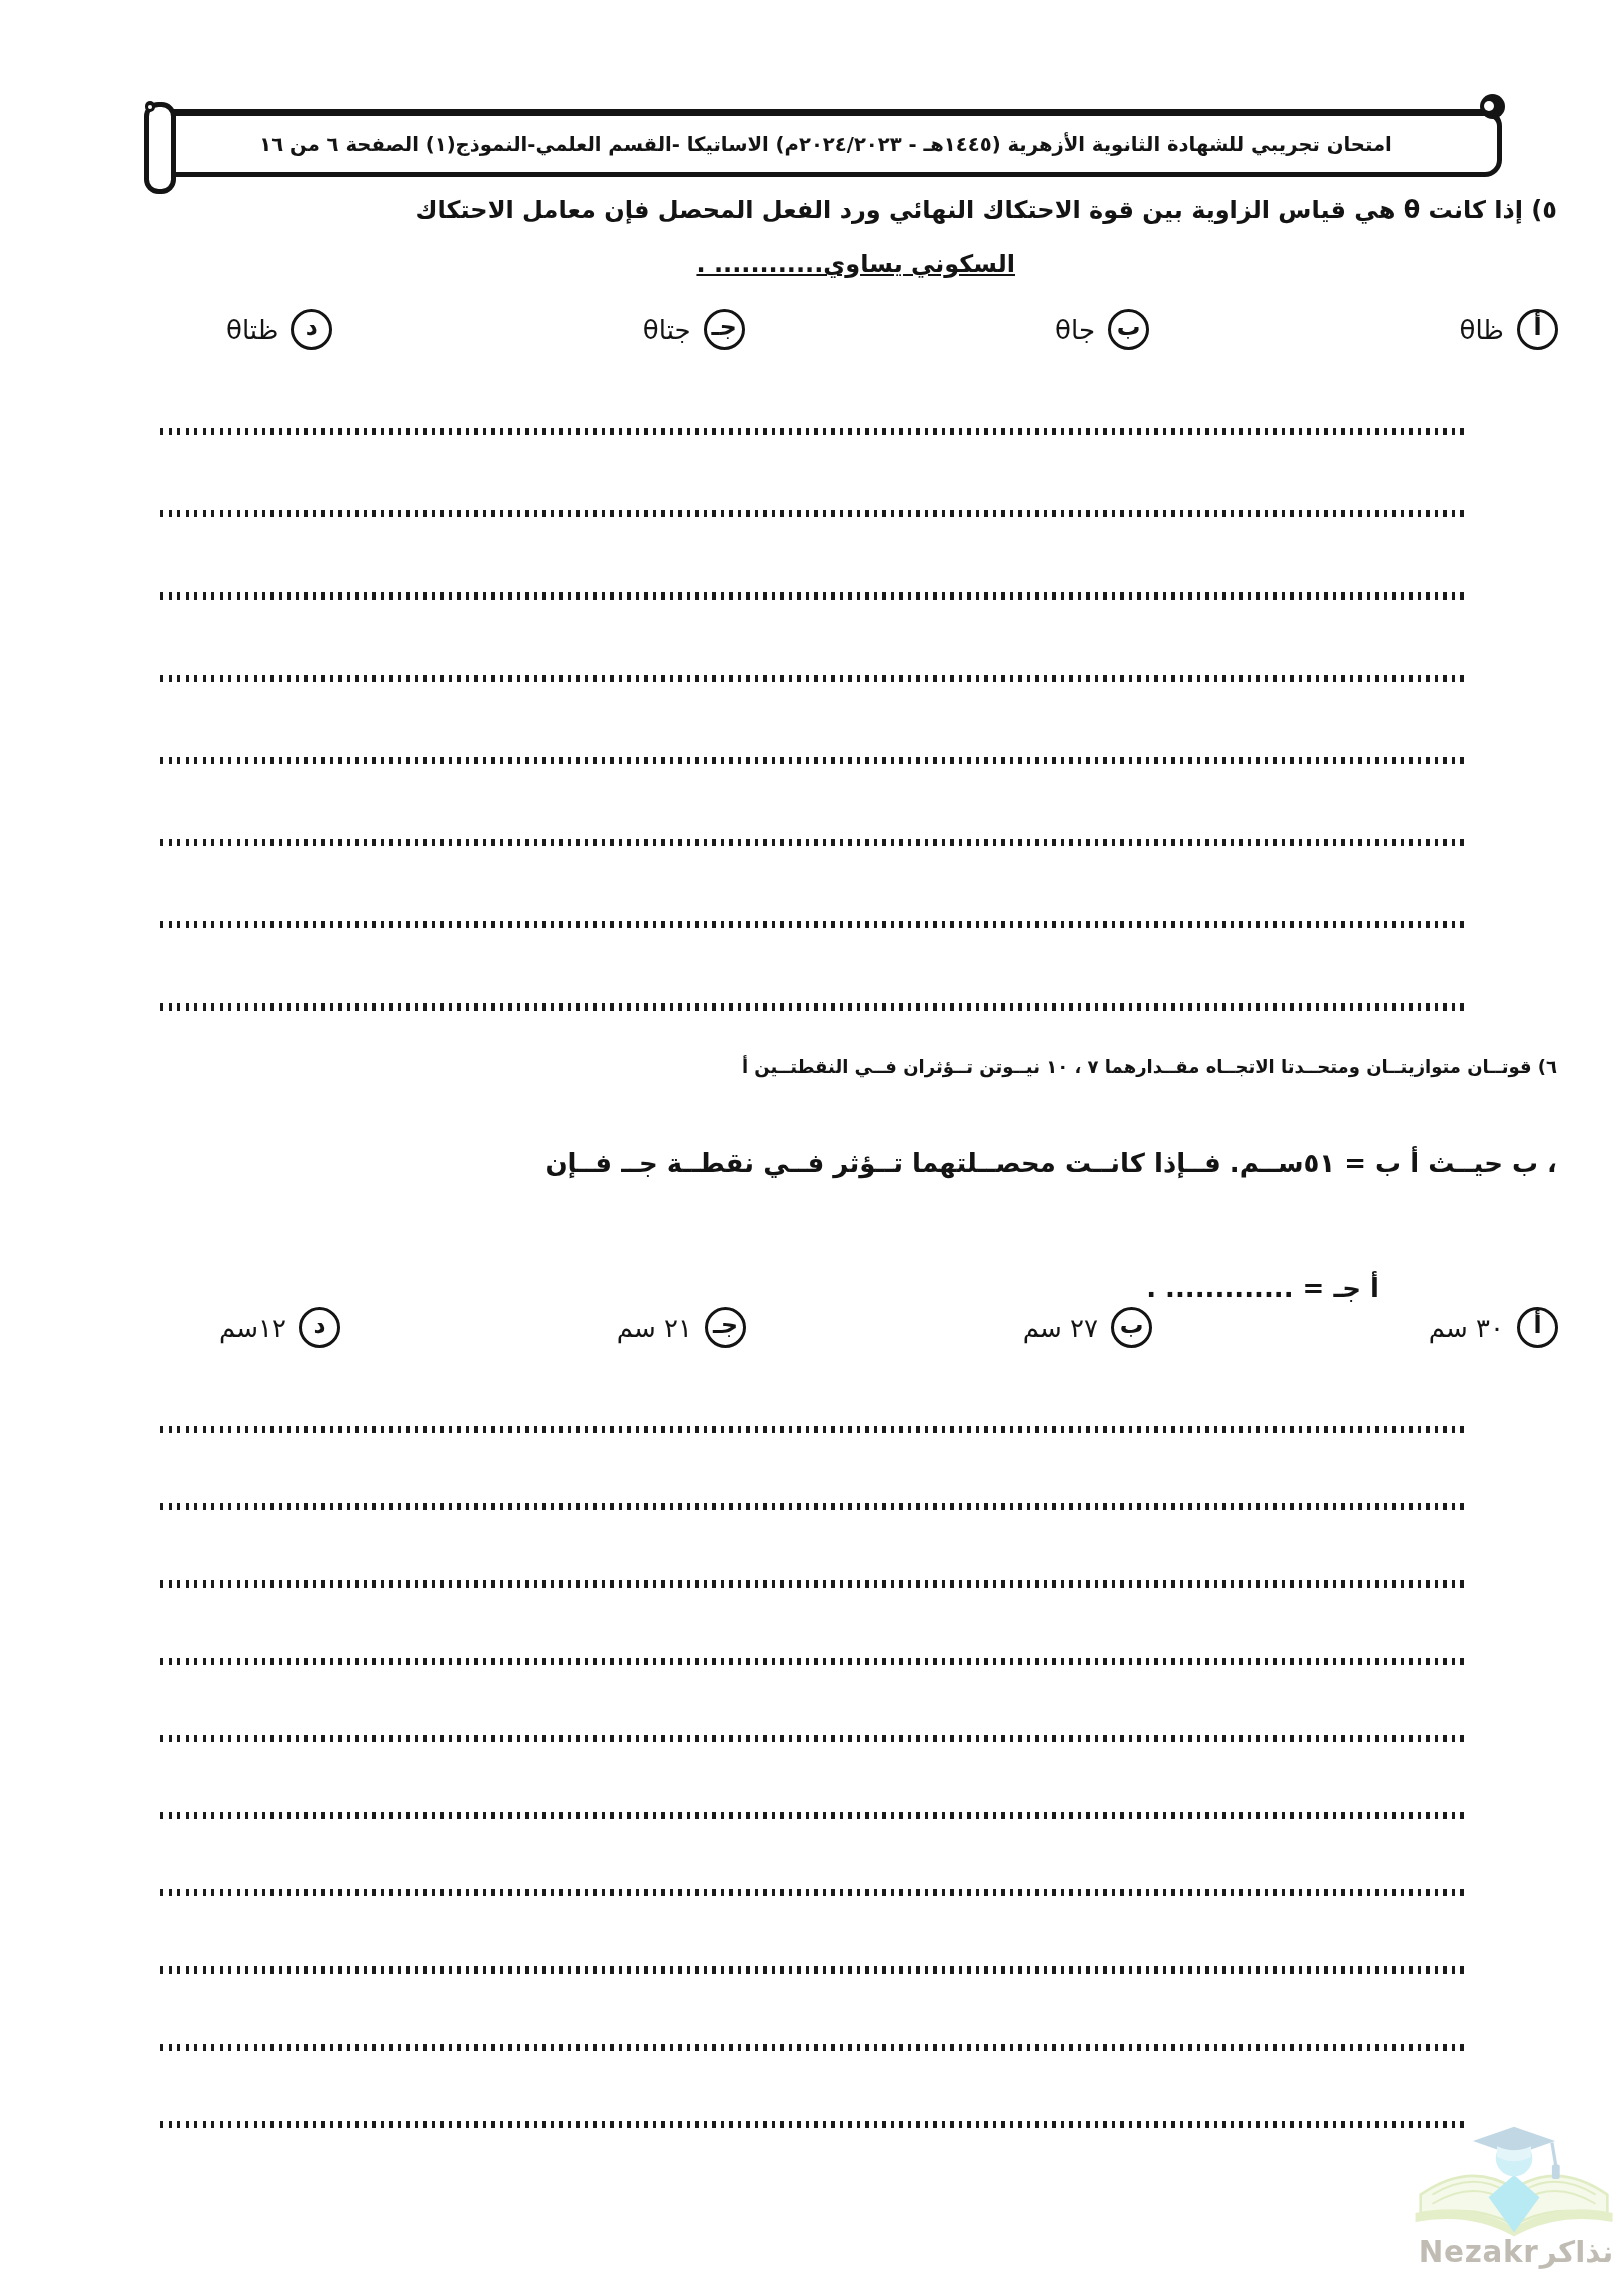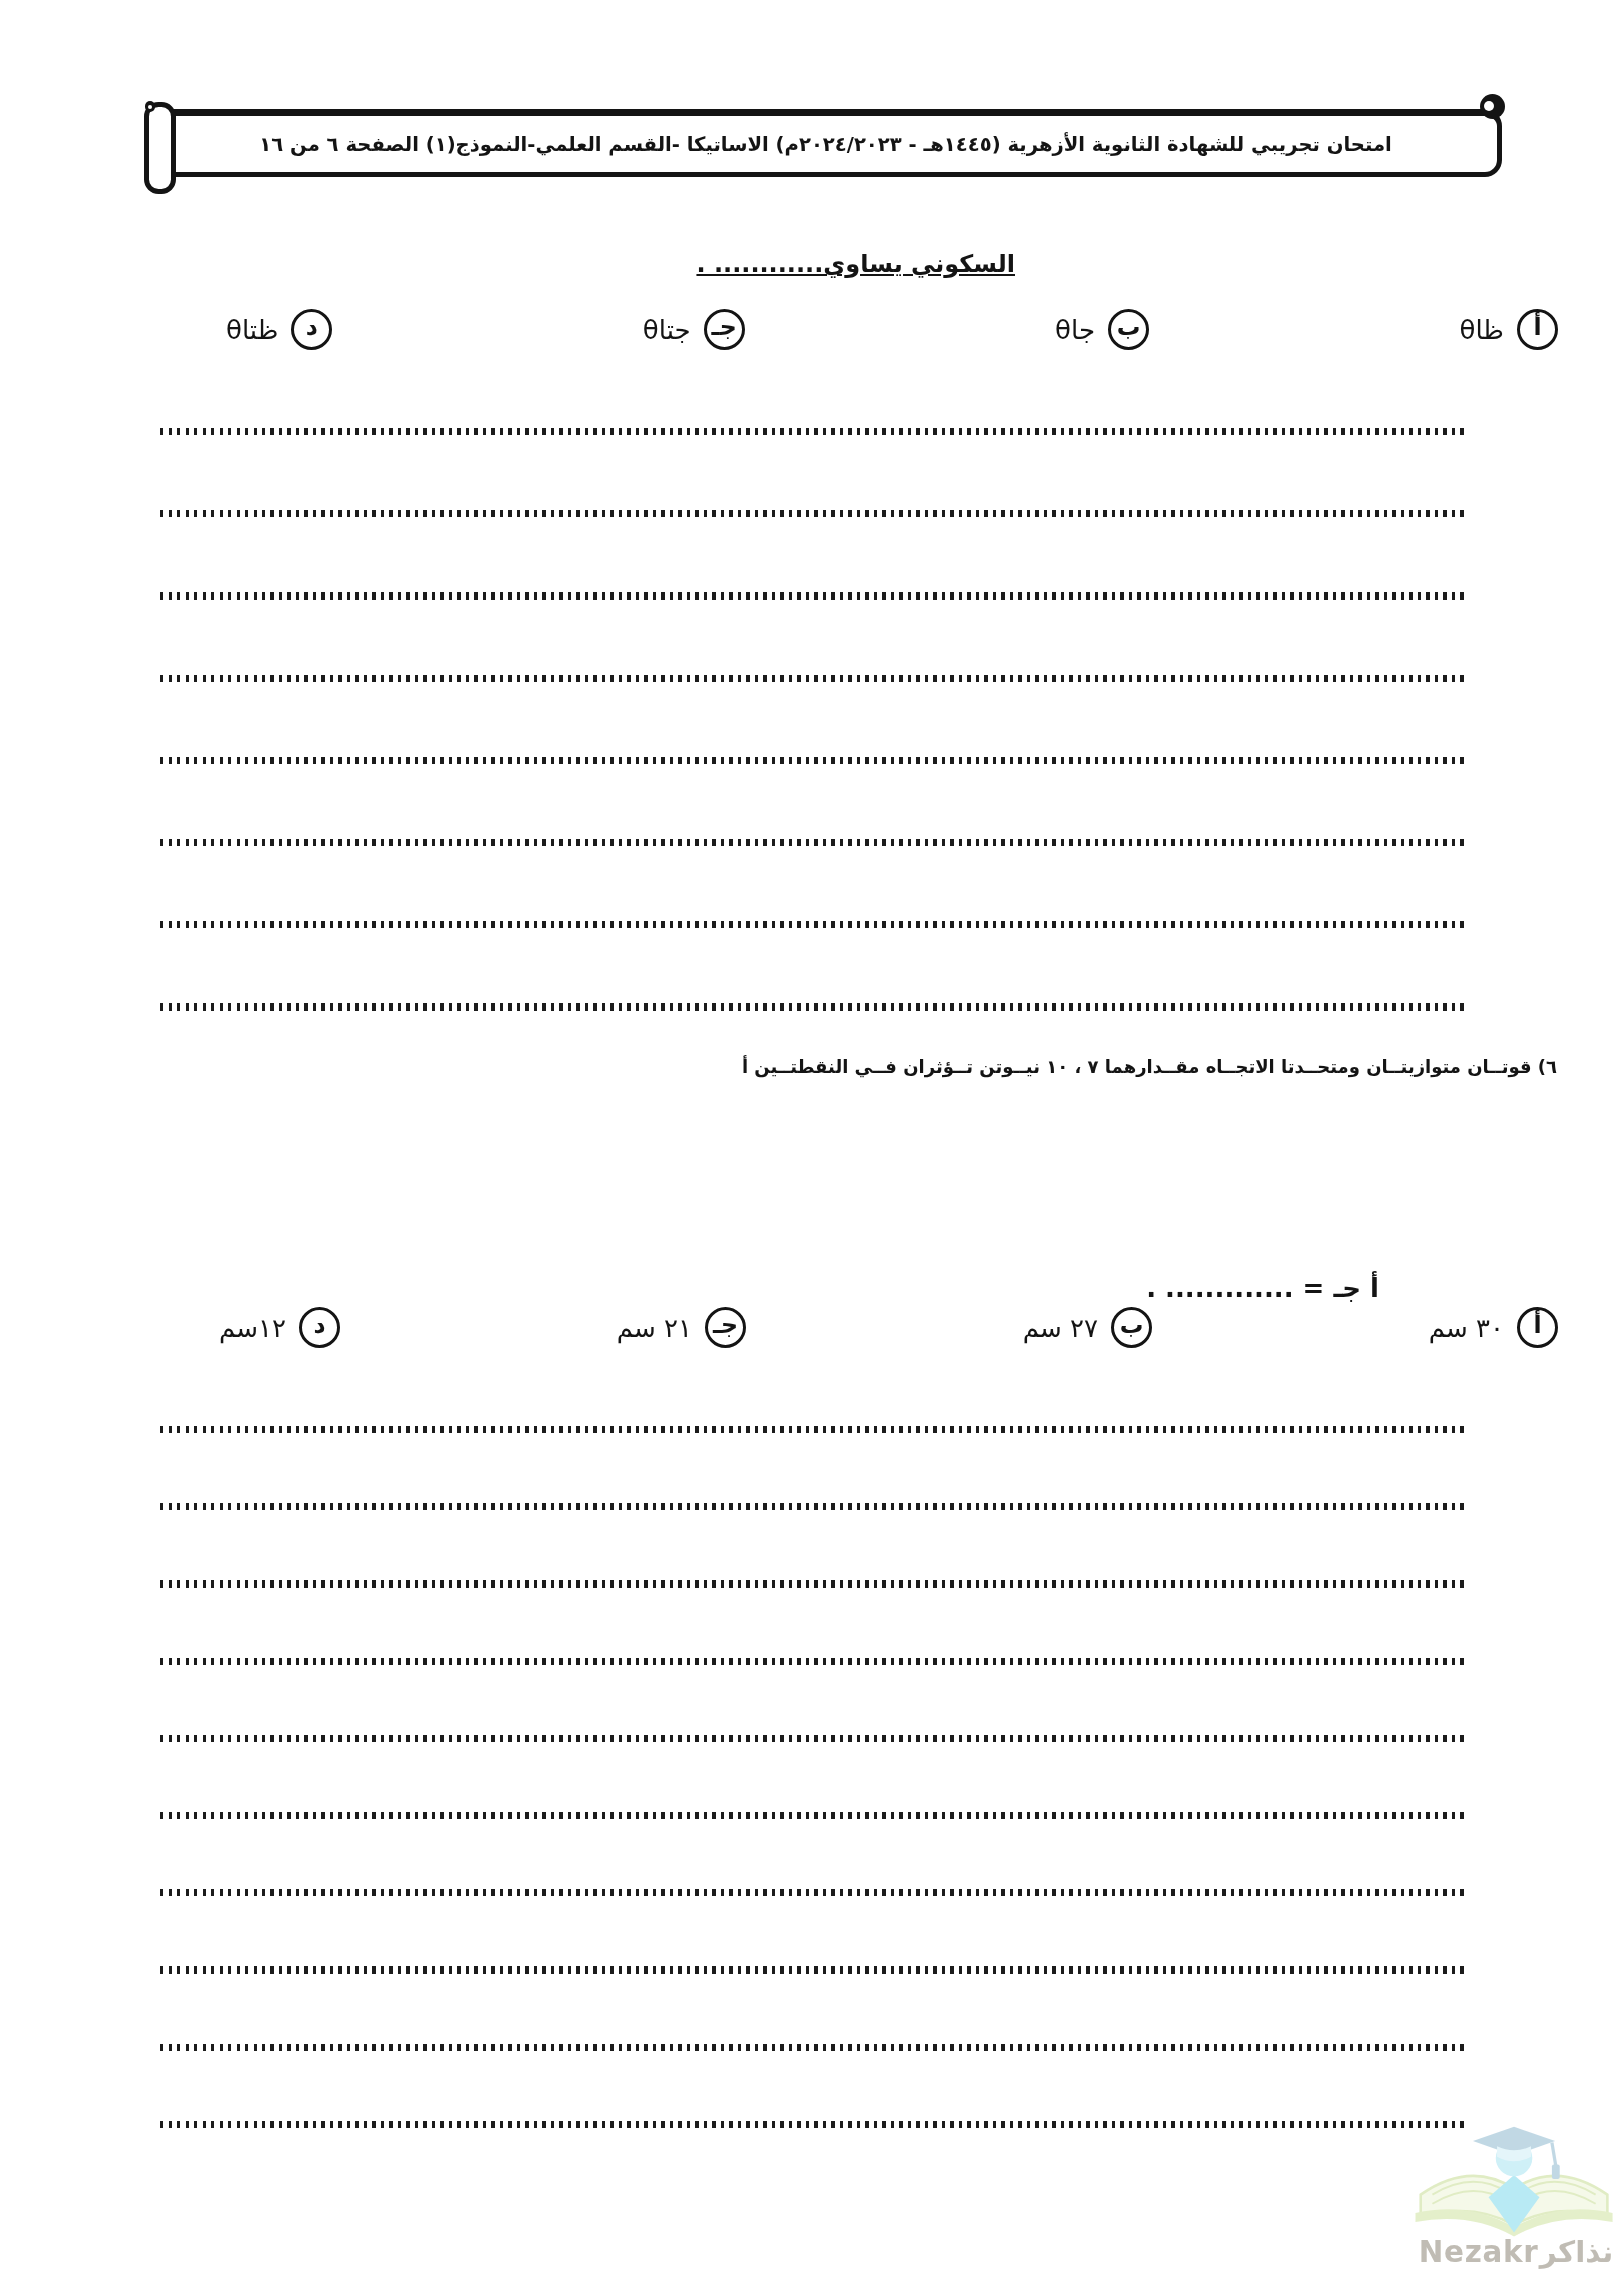--- a/index.html
+++ b/index.html
@@ -84,20 +84,21 @@
 <body>
 
 <div class="page">
 
   <div class="banner">
     <div class="curl-right"></div>
     <div class="scroll-left"></div>
     <div class="banner-text">امتحان تجريبي للشهادة الثانوية الأزهرية (١٤٤٥هـ - ٢٠٢٤/٢٠٢٣م) الاساتيكا -القسم العلمي-النموذج(١)  الصفحة ٦ من ١٦</div>
   </div>
 
+  <div class="qline q5-l1">٥) إذا كانت θ  هي قياس الزاوية بين قوة الاحتكاك النهائي ورد الفعل المحصل فإن معامل الاحتكاك</div>
   <div class="qline q5-l2">السكوني يساوي............ .</div>
 
   <div class="opts opts-q5">
     <div class="opt">
       <span class="opt-circle">أ</span>
       <span class="opt-label">ظاθ</span>
     </div>
     <div class="opt">
       <span class="opt-circle">ب</span>
       <span class="opt-label">جاθ</span>
@@ -117,20 +118,21 @@
       <div class="dotline d1"></div>
       <div class="dotline d1"></div>
       <div class="dotline d1"></div>
       <div class="dotline d1"></div>
       <div class="dotline d1"></div>
       <div class="dotline d1"></div>
       <div class="dotline d1"></div>
     </div>
 
   <div class="qline q6-l1">٦) قوتــان متوازيتــان ومتحــدتا الاتجــاه مقــدارهما ٧ ، ١٠ نيــوتن تــؤثران فــي النقطتــين أ</div>
+  <div class="qline q6-l2">، ب حيــث أ ب = ٥١ســم.   فــإذا كانــت محصــلتهما تــؤثر فــي نقطــة جــ  فــإن</div>
   <div class="qline q6-l3">أ جـ = ............. .</div>
 
   <div class="opts opts-q6">
     <div class="opt">
       <span class="opt-circle">أ</span>
       <span class="opt-label">٣٠ سم</span>
     </div>
     <div class="opt">
       <span class="opt-circle">ب</span>
       <span class="opt-label">٢٧ سم</span>

